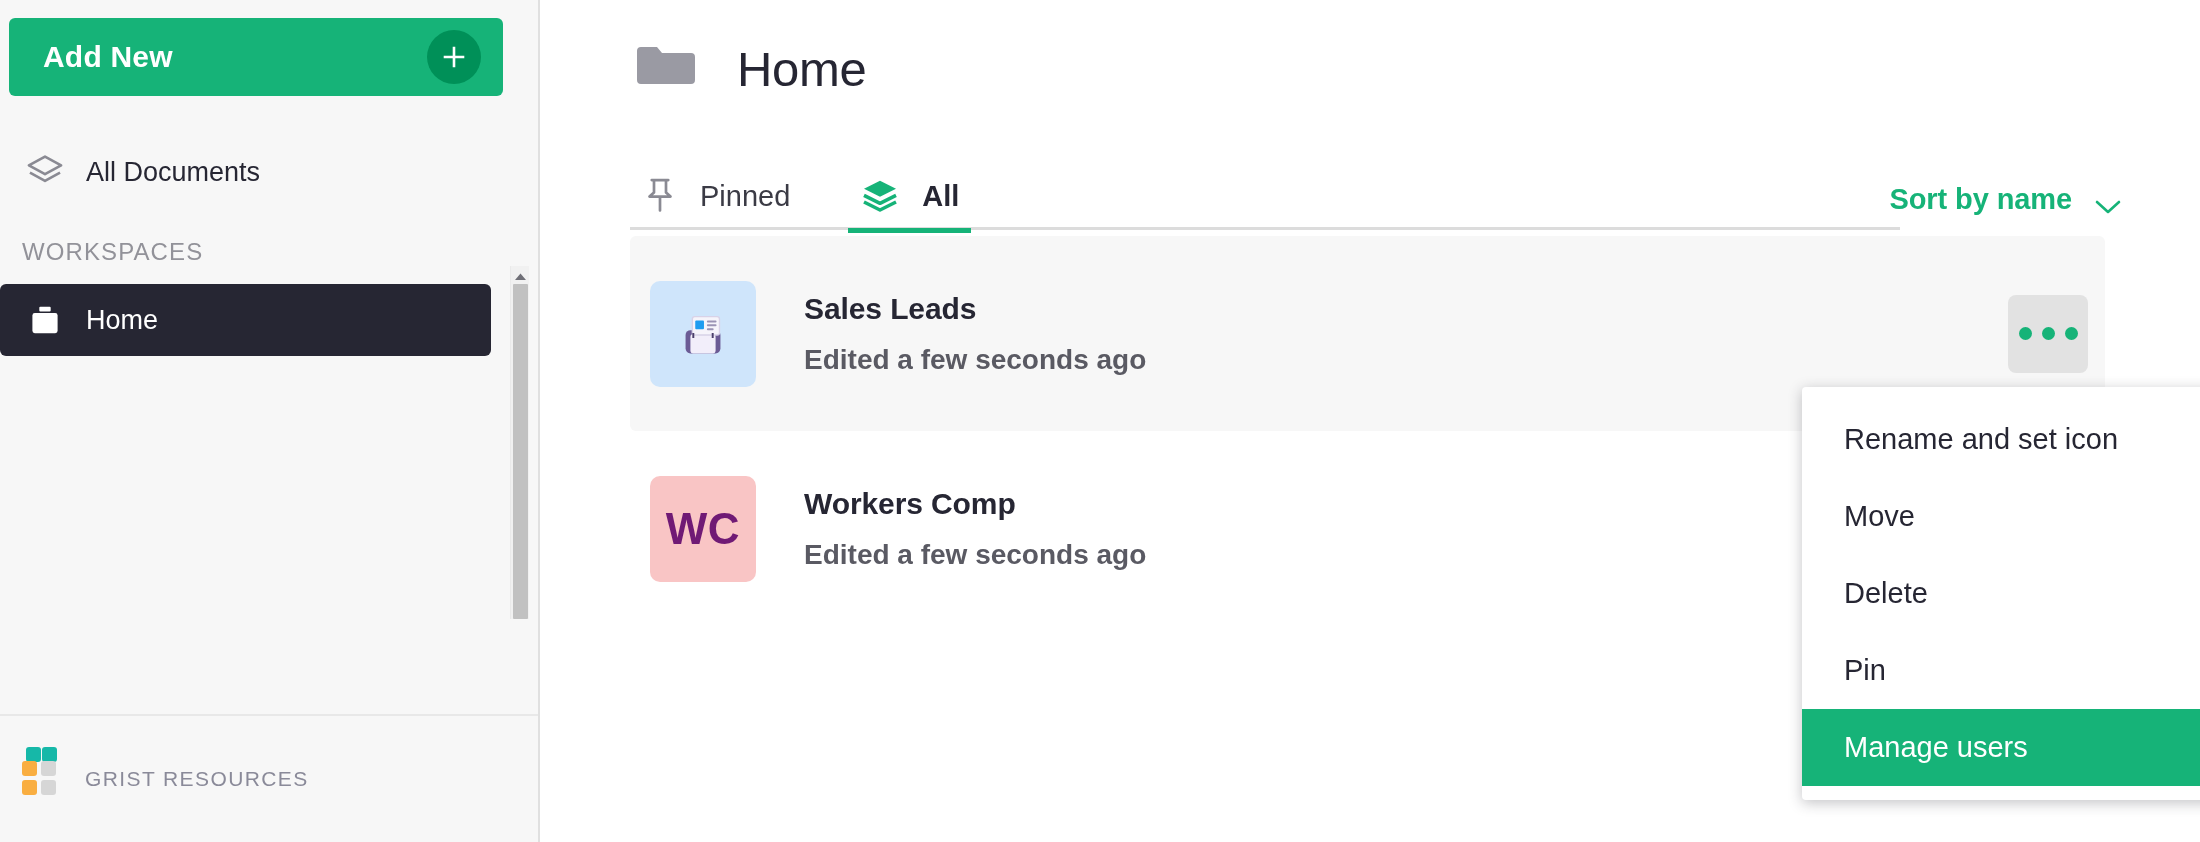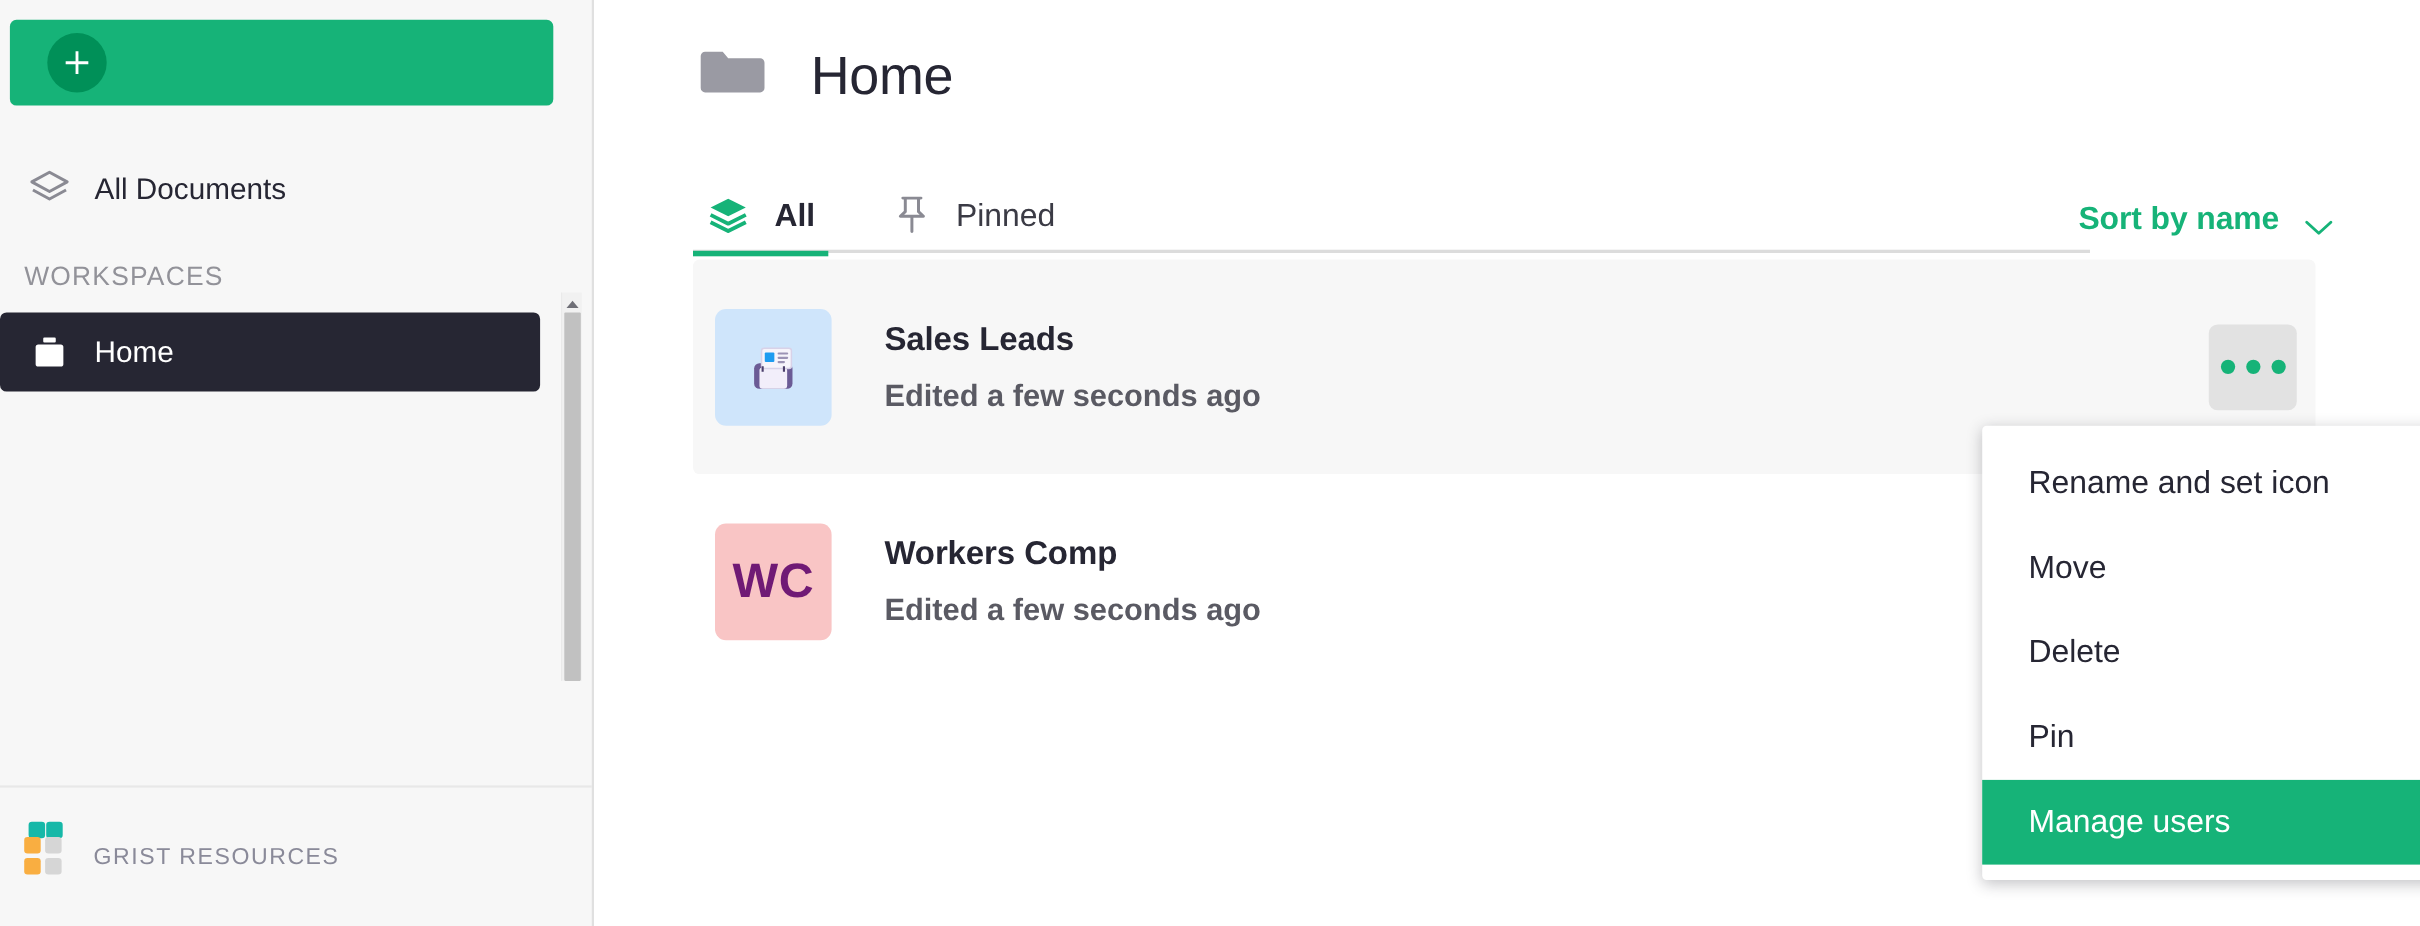--- a/index.html
+++ b/index.html
@@ -303,20 +303,21 @@
 </style>
 </head>
 <body>
 
 <div id="app">
 
   <aside class="sidebar">
 
     <div class="add-new-wrap">
       <button class="add-new-btn">
+        <span class="add-new-label">Add New</span>
         <span class="add-new-plus">
           <svg width="30" height="30" viewBox="0 0 30 30">
             <path d="M15 6 L15 24 M6 15 L24 15" stroke="#ffffff" stroke-width="2.6" stroke-linecap="square"></path>
           </svg>
         </span>
       </button>
     </div>
 
     <div class="sidebar-scrollarea">
 
@@ -374,38 +375,38 @@
         <svg width="62" height="52" viewBox="0 0 62 52">
           <path d="M2 10 a4 4 0 0 1 4-4 h16 l5 6 h29 a4 4 0 0 1 4 4 v23 a4 4 0 0 1 -4 4 h-50 a4 4 0 0 1 -4 -4 z" fill="#9a9aa3"></path>
         </svg>
       </span>
       <h1 class="page-title">Home</h1>
     </div>
 
     <div class="tabs-row">
       <div class="tabs-underline"></div>
 
+      <div class="tab">
+        <span class="tab-ico">
+          <svg width="36" height="40" viewBox="0 0 24 26" fill="none">
+            <path d="M6.5 2.4 H17.5 M8 2.4 V10.6 L5 13.4 H19 L16 10.6 V2.4 M12 13.4 V22.6" stroke="#8a8a93" stroke-width="1.8" stroke-linecap="round" stroke-linejoin="round"></path>
+          </svg>
+        </span>
+        <span class="tab-label">Pinned</span>
+      </div>
+
       <div class="tab active">
         <span class="tab-ico">
           <svg width="40" height="40" viewBox="0 0 24 24" fill="none">
             <path d="M12 2.8 L21.6 7.6 L12 12.4 L2.4 7.6 Z" fill="#16b378"></path>
             <path d="M2.4 11.6 L12 16.4 L21.6 11.6" stroke="#16b378" stroke-width="2.1" stroke-linejoin="round" fill="none"></path>
             <path d="M2.4 15.6 L12 20.4 L21.6 15.6" stroke="#16b378" stroke-width="2.1" stroke-linejoin="round" fill="none"></path>
           </svg>
         </span>
         <span class="tab-label">All</span>
-      </div>
-
-      <div class="tab">
-        <span class="tab-ico">
-          <svg width="36" height="40" viewBox="0 0 24 26" fill="none">
-            <path d="M6.5 2.4 H17.5 M8 2.4 V10.6 L5 13.4 H19 L16 10.6 V2.4 M12 13.4 V22.6" stroke="#8a8a93" stroke-width="1.8" stroke-linecap="round" stroke-linejoin="round"></path>
-          </svg>
-        </span>
-        <span class="tab-label">Pinned</span>
       </div>
 
       <div class="sort-control">
         <span class="sort-label">Sort by name</span>
         <span class="sort-caret">
           <svg width="28" height="18" viewBox="0 0 28 18">
             <path d="M3 4 L14 14 L25 4" stroke="#16b378" stroke-width="2.6" fill="none" stroke-linecap="round" stroke-linejoin="round"></path>
           </svg>
         </span>
       </div>

